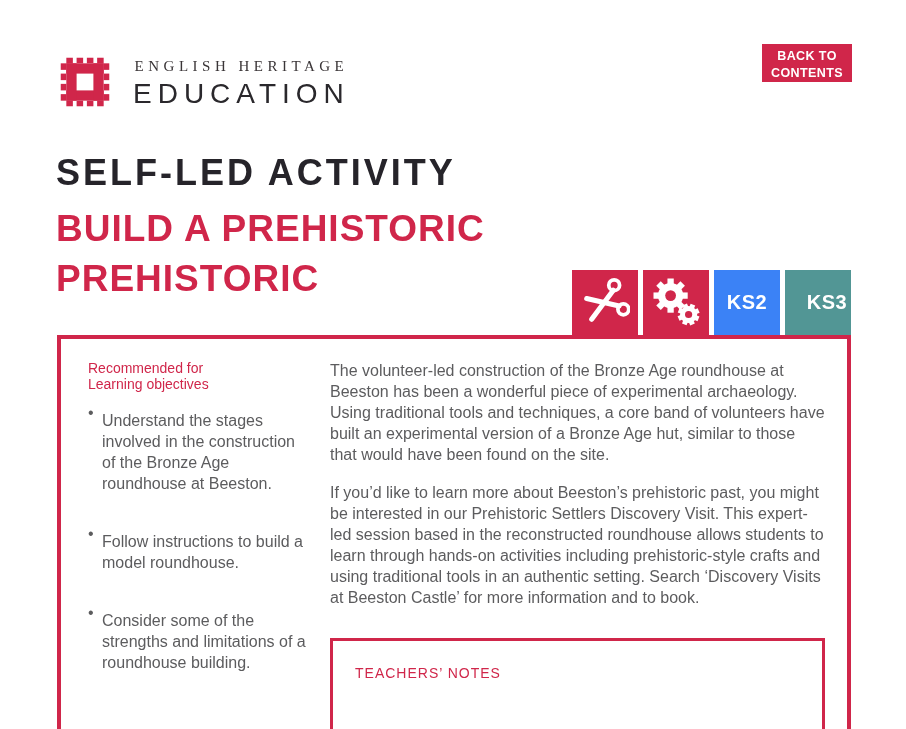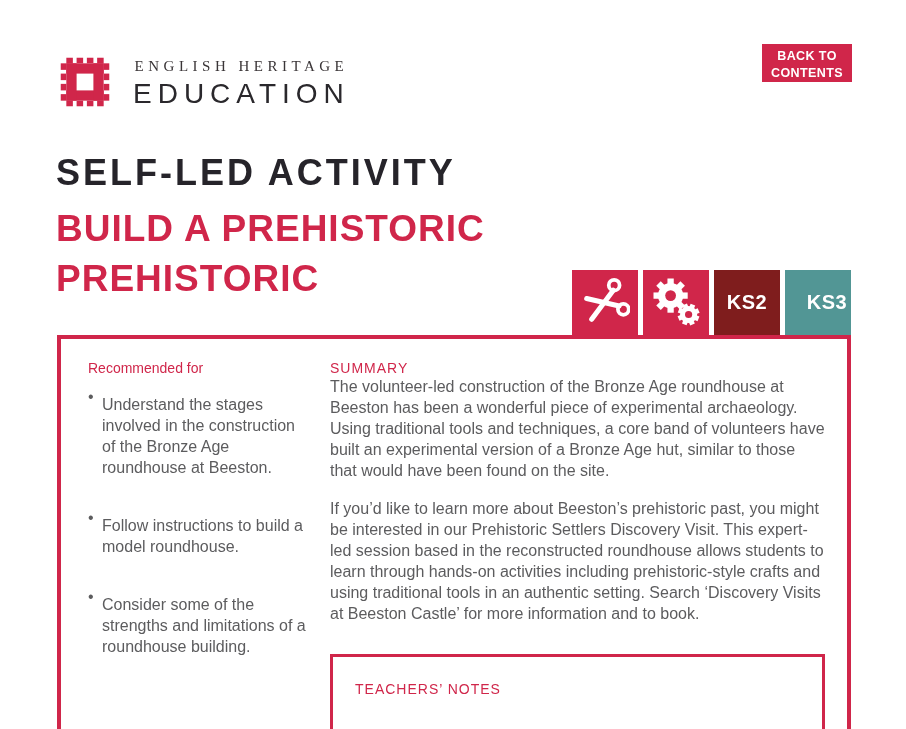--- a/index.html
+++ b/index.html
@@ -33,21 +33,21 @@
   .main-heading {
     margin-top:10px; color:#d0264a; font-weight:bold; font-size:37px;
     line-height:50px; letter-spacing:1px;
   }
   
   .badge-row { position:absolute; left:572px; top:270px; display:flex; gap:5px; }
   .badge {
     width:66px; height:65px; display:flex; align-items:center; justify-content:center;
   }
   .badge-red  { background:#d0264a; }
-  .badge-gold { background:#7f1d1d; }
+  .badge-gold { background:#3b82f6; }
   .badge-teal { background:#529695;padding-left:18px; }
   .badge-label { color:#ffffff; font-weight:bold; font-size:20px; letter-spacing:0.5px; }
   
   .content-box {
     position:absolute; left:57px; top:335px; width:794px; height:420px;
     border:4px solid #d0264a; display:flex; background:#ffffff;
   }
   .col-left  { width:269px; padding:21px 18px 0 27px; flex:none; }
   .col-right { flex:1; padding:21px 22px 0 0; }
   .sec-heading { color:#d0264a; font-size:14px; font-weight:normal; }
@@ -166,38 +166,38 @@
     </div>
     <div class="badge badge-teal">
       <span class="badge-label">KS3</span>
     </div>
   </div>
 
   <div class="content-box">
 
     <div class="col-left">
       <div class="sec-heading">Recommended for</div>
+      <div class="sec-heading">Learning objectives</div>
       <div class="objectives">
         <div class="bullet-item">
           <span class="bullet-dot">•</span>
           <span class="body-text">Understand the stages involved in the construction of the Bronze Age roundhouse at Beeston.</span>
         </div>
         <div class="bullet-item">
           <span class="bullet-dot">•</span>
           <span class="body-text">Follow instructions to build a model roundhouse.</span>
         </div>
         <div class="bullet-item">
           <span class="bullet-dot">•</span>
           <span class="body-text">Consider some of the strengths and limitations of a roundhouse building.</span>
         </div>
       </div>
     </div>
 
     <div class="col-right">
-      <div class="sec-heading caps">SUMMARY</div>
       <p class="body-text summary-p1">The volunteer-led construction of the Bronze Age roundhouse at Beeston has been a wonderful piece of experimental archaeology. Using traditional tools and techniques, a core band of volunteers have built an experimental version of a Bronze Age hut, similar to those that would have been found on the site.</p>
       <p class="body-text summary-p2"><span>If you’d like to learn more about Beeston’s prehistoric past, you might be interested in our Prehistoric Settlers Discovery Visit. This expert-led session based in the reconstructed roundhouse allows students to learn through hands-on activities including prehistoric-style crafts and using traditional tools in an authentic setting. </span><span class="bold-word">Search</span><span> ‘Discovery Visits at Beeston Castle’ for more information and to book.</span></p>
 
       <div class="teachers-box">
         <div class="sec-heading caps">TEACHERS’ NOTES</div>
       </div>
     </div>
 
   </div>
 

